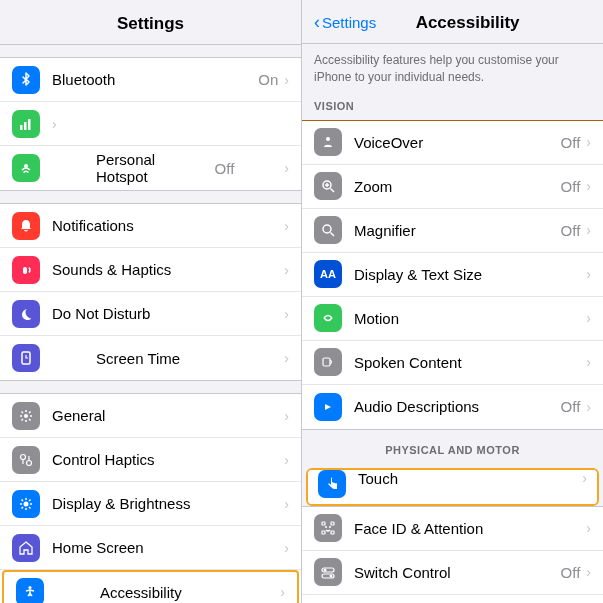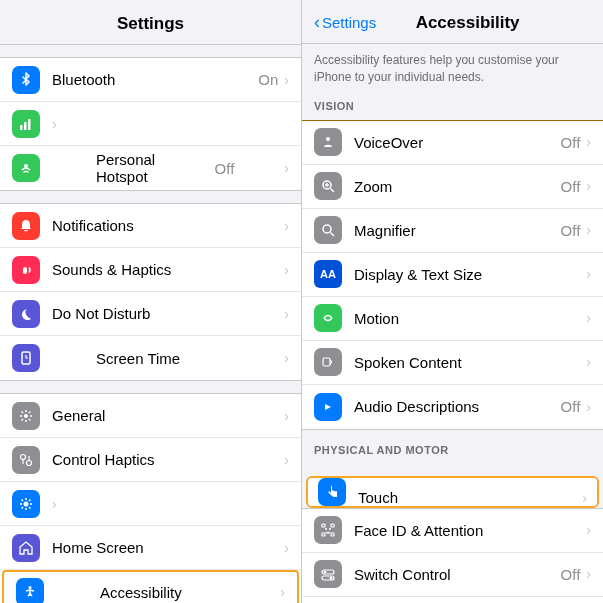--- a/index.html
+++ b/index.html
@@ -159,41 +159,42 @@
     .right-row:last-child {
       border-bottom: none;
     }
 
     
     .physical-section {
       margin-top: 8px;
     }
 
     .physical-header {
-      padding: 6px 12px 20px 12px;
+      padding: 6px 12px 12px 12px;
       font-size: 11px;
       font-weight: 600;
       color: #6d6d72;
       letter-spacing: 0.5px;
       text-transform: uppercase;
+      text-align: center;
     }
 
     .touch-row-wrapper {
       border: 2px solid #f5a623;
       border-radius: 6px;
       margin: 0 4px;
       background: #fff;
       overflow: hidden;
     }
 
     .touch-row {
       display: flex;
-      align-items: flex-end;
+      align-items: flex-start;
       padding: 0 10px;
-      height: 28px;
+      height: 34px;
       background: #fff;
     }
 
     .other-rows {
       background: #fff;
       border-top: 1px solid #c8c7cc;
       border-bottom: 1px solid #c8c7cc;
       margin-top: 0;
     }
 
@@ -311,20 +312,21 @@
       <span class="row-label">Control Haptics</span>
       <span class="chevron">›</span>
     </div>
     <div class="settings-row">
       <div class="row-icon ic-blue">
         <svg width="16" height="16" viewBox="0 0 16 16">
           <circle cx="8" cy="8" r="2.5" fill="white"></circle>
           <path d="M8 2 L8 4 M8 12 L8 14 M2 8 L4 8 M12 8 L14 8 M3.5 3.5 L5 5 M11 11 L12.5 12.5 M12.5 3.5 L11 5 M5 11 L3.5 12.5" stroke="white" stroke-width="1.5"></path>
         </svg>
       </div>
+      <span class="row-label">Display &amp; Brightness</span>
       <span class="chevron">›</span>
     </div>
     <div class="settings-row">
       <div class="row-icon ic-indigo">
         <svg width="16" height="16" viewBox="0 0 16 16">
           <path d="M8 2 L14 7 L14 14 L10 14 L10 10 L6 10 L6 14 L2 14 L2 7 Z" fill="none" stroke="white" stroke-width="1.3"></path>
         </svg>
       </div>
       <span class="row-label">Home Screen</span>
       <span class="chevron">›</span>
@@ -393,21 +395,21 @@
           <circle cx="7" cy="7" r="4" fill="none" stroke="white" stroke-width="1.5"></circle>
           <line x1="10.5" y1="10.5" x2="14" y2="14" stroke="white" stroke-width="1.5"></line>
         </svg>
       </div>
       <span class="row-label">Magnifier</span>
       <span class="row-value">Off</span>
       <span class="chevron">›</span>
     </div>
 
     <div class="right-row">
-      <div class="row-icon" style="background:#0051d5;border-radius:6px;">
+      <div class="row-icon" style="background:#0051d5;">
         <span style="color:white;font-size:11px;font-weight:bold;">AA</span>
       </div>
       <span class="row-label">Display &amp; Text Size</span>
       <span class="chevron">›</span>
     </div>
 
     <div class="right-row">
       <div class="row-icon" style="background:#34c759;">
         <svg width="16" height="16" viewBox="0 0 16 16">
           <path d="M4 8 Q8 3 12 8" fill="none" stroke="white" stroke-width="1.5"></path>

